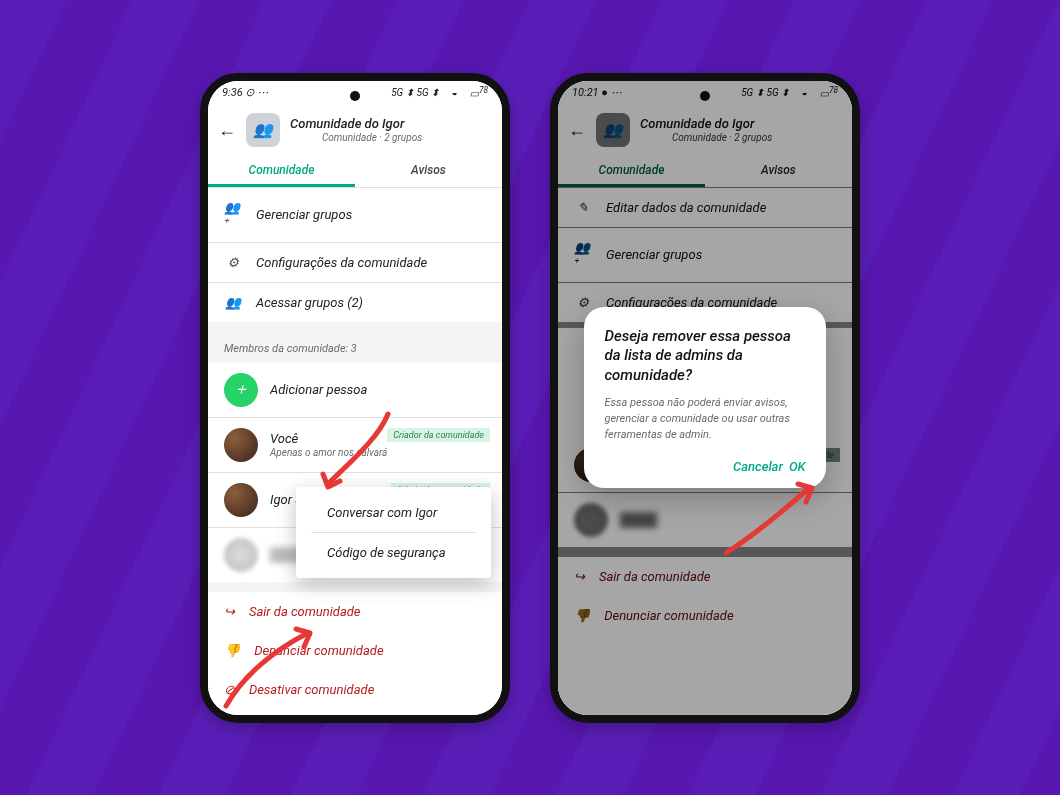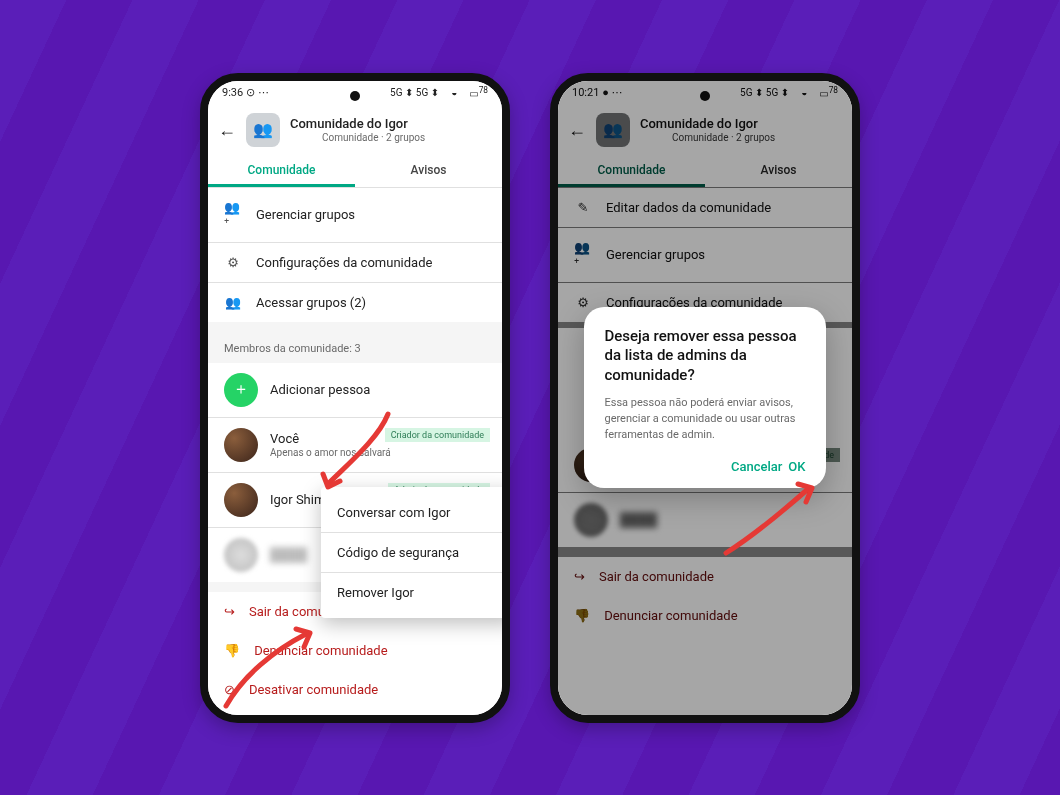--- a/index.html
+++ b/index.html
@@ -18,20 +18,21 @@
     margin:0;width:1060px;height:795px;
     background:
       repeating-linear-gradient(115deg,#5a1eb8 0 60px,#5817b1 60px 120px);
     display:flex;justify-content:center;align-items:center;gap:40px;
     overflow:hidden;
   }
   .device{
     width:310px;height:650px;border:8px solid #111;border-radius:38px;
     background:#fff;position:relative;overflow:hidden;
     box-shadow:0 6px 18px var(--shadow);
+    font-style:italic;
   }
   .device::after{ 
     content:"";position:absolute;top:10px;left:50%;transform:translateX(-50%);
     width:10px;height:10px;border-radius:50%;background:#111;
   }
   .statusbar{
     height:24px;display:flex;justify-content:space-between;align-items:center;
     padding:0 14px;font-size:11px;color:#222;
   }
   .statusbar .right{display:flex;gap:12px;align-items:center;font-size:10px;}
@@ -70,22 +71,22 @@
   .mstatus{font-size:10px;color:var(--grey-text);margin-top:1px;}
   .badge{
     position:absolute;right:12px;top:10px;background:var(--badge);color:#2e7d56;
     font-size:9px;padding:2px 6px;border-radius:0;
   }
 
   .danger-row{display:flex;align-items:center;gap:14px;padding:12px 16px;font-size:13px;color:var(--red);}
   .danger-row .icon{color:var(--red);}
 
   .ctx-menu{
-    position:absolute;left:113px;top:406px;width:195px;background:#fff;
-    box-shadow:0 6px 20px var(--shadow);border-radius:4px;padding:6px 0;z-index:5;
+    position:absolute;left:88px;top:406px;width:195px;background:#fff;
+    box-shadow:0 6px 20px var(--shadow);border-radius:4px;padding:6px 15px;z-index:5;
   }
   .ctx-item{padding:12px 16px;font-size:13px;color:#222;}
   .ctx-item+.ctx-item{border-top:1px solid var(--grey-line);}
 
   .dialog-backdrop{
     position:absolute;inset:0;background:rgba(0,0,0,.35);z-index:6;
     display:flex;align-items:center;justify-content:center;
   }
   .dialog{
     width:82%;background:#fff;border-radius:20px;padding:20px 20px 14px;
@@ -185,21 +186,20 @@
     </div>
     <div class="danger-row">
       <span class="icon">⊘</span>
       <span>Desativar comunidade</span>
     </div>
   </div>
 
   <div class="ctx-menu">
     <div class="ctx-item">Conversar com Igor</div>
     <div class="ctx-item">Código de segurança</div>
-    <div class="ctx-item">Remover Igor</div>
   </div>
 
   <div class="arrow" style="left:110px;top:328px;">
     <svg width="80" height="90" viewBox="0 0 80 90">
           <path d="M70 5 C 60 30 30 55 10 75" stroke="#e53935" stroke-width="5" fill="none" stroke-linecap="round"></path>
           <path d="M5 65 L10 78 L22 72" stroke="#e53935" stroke-width="5" fill="none" stroke-linecap="round" stroke-linejoin="round"></path>
         </svg>
   </div>
   <div class="arrow" style="left:10px;top:545px;">
     <svg width="100" height="85" viewBox="0 0 100 85">

